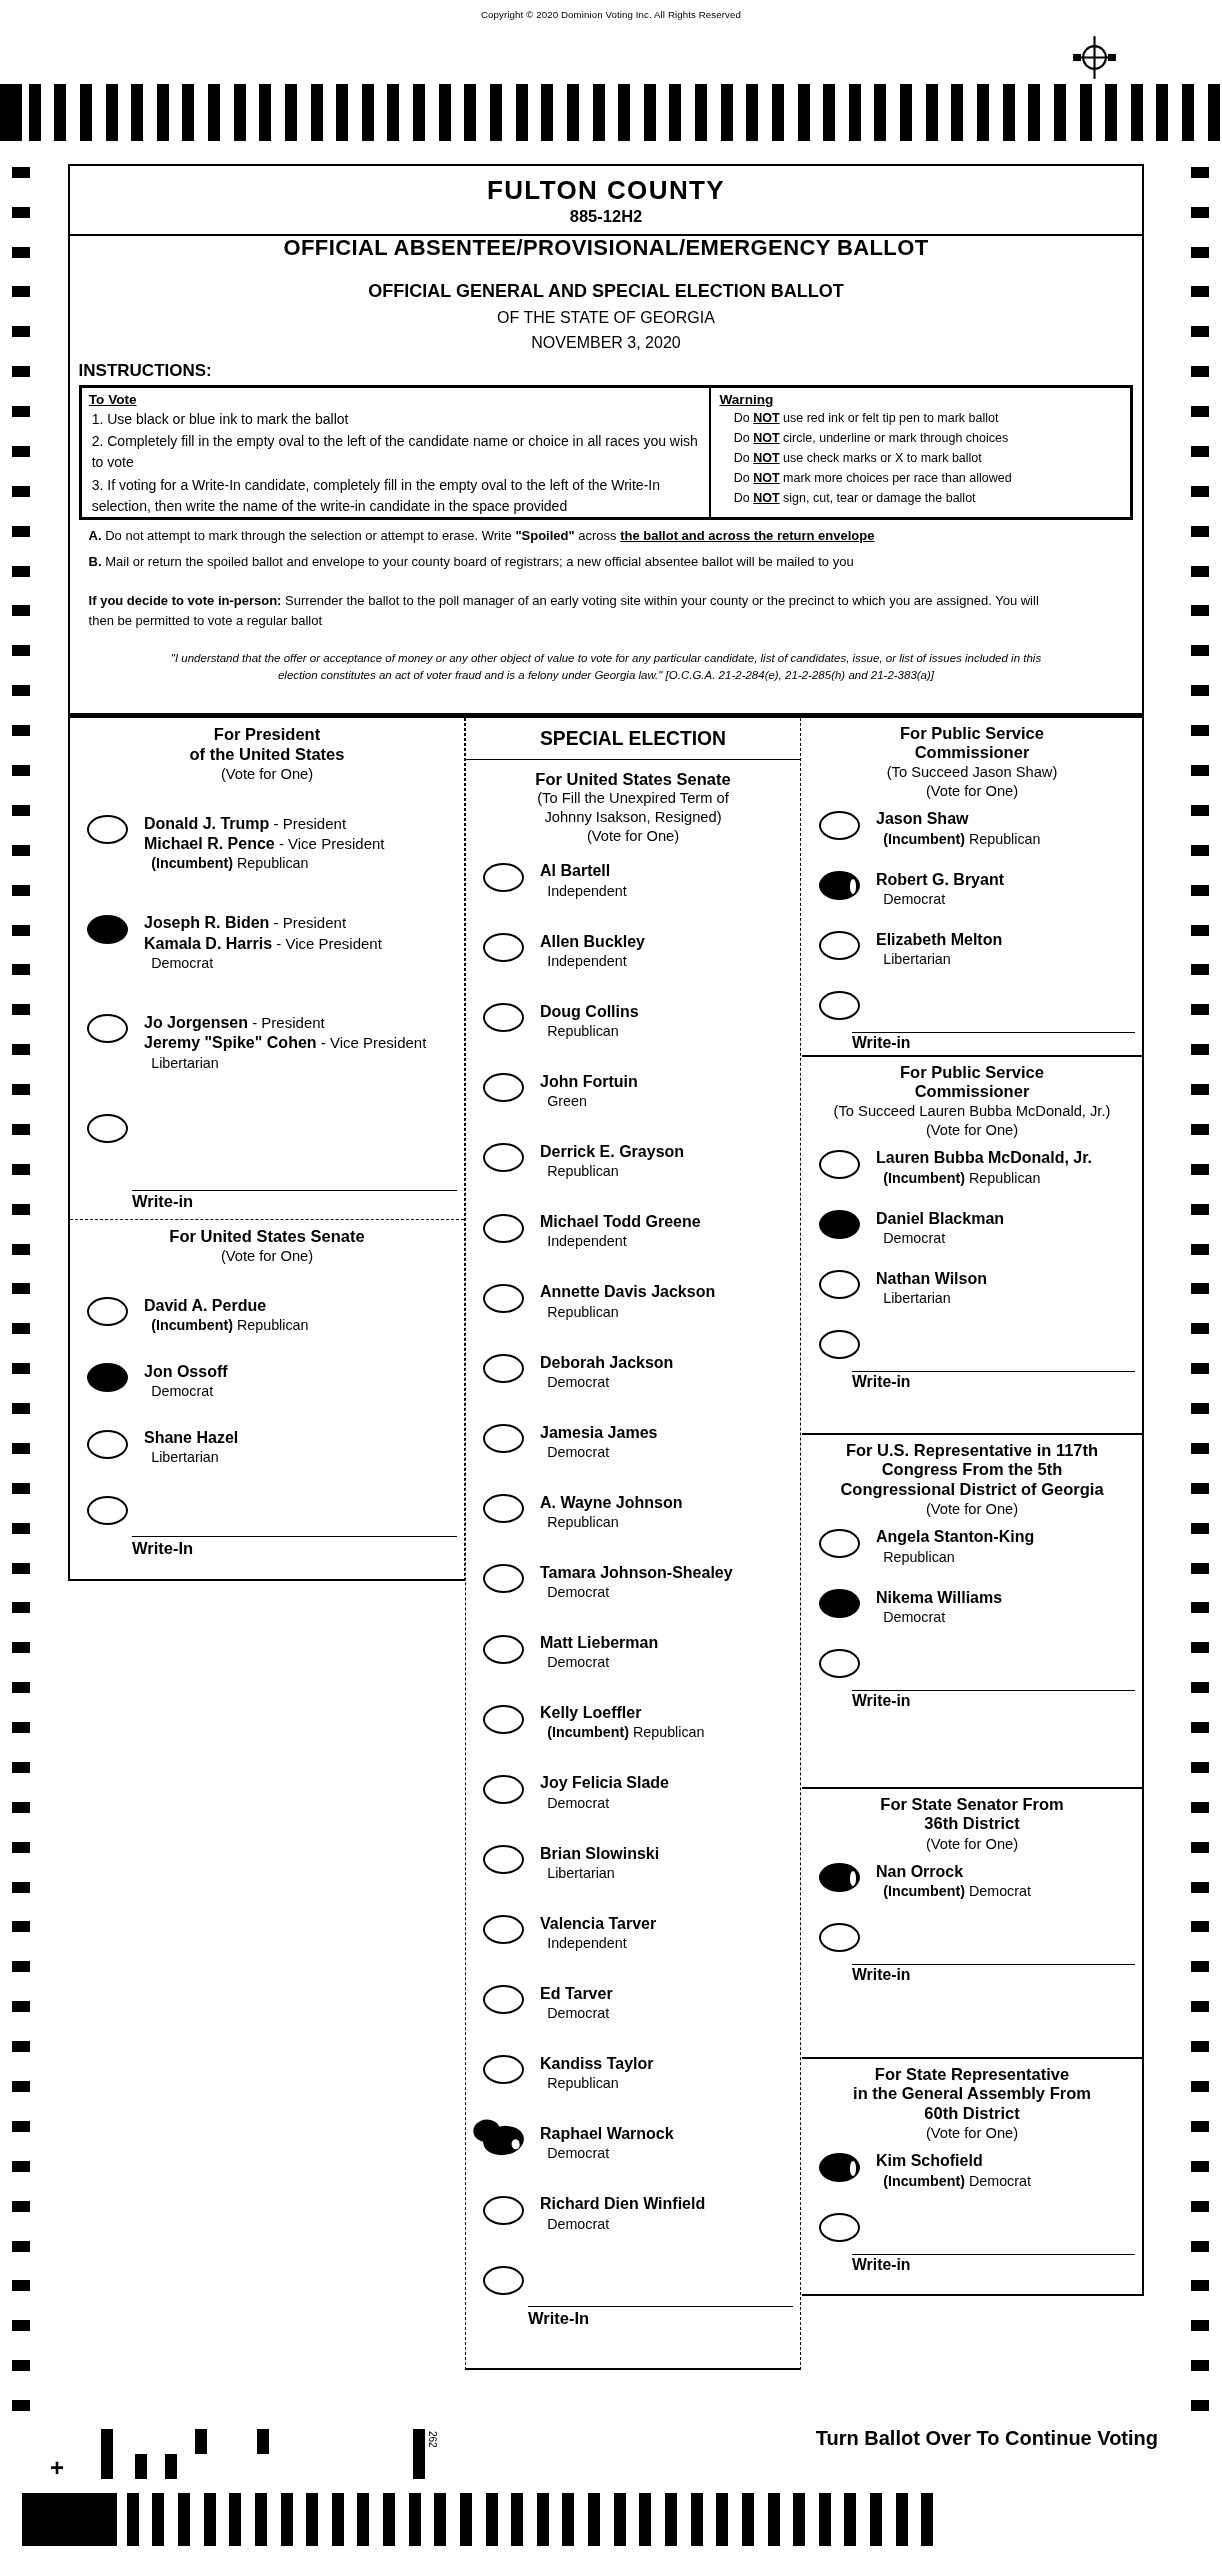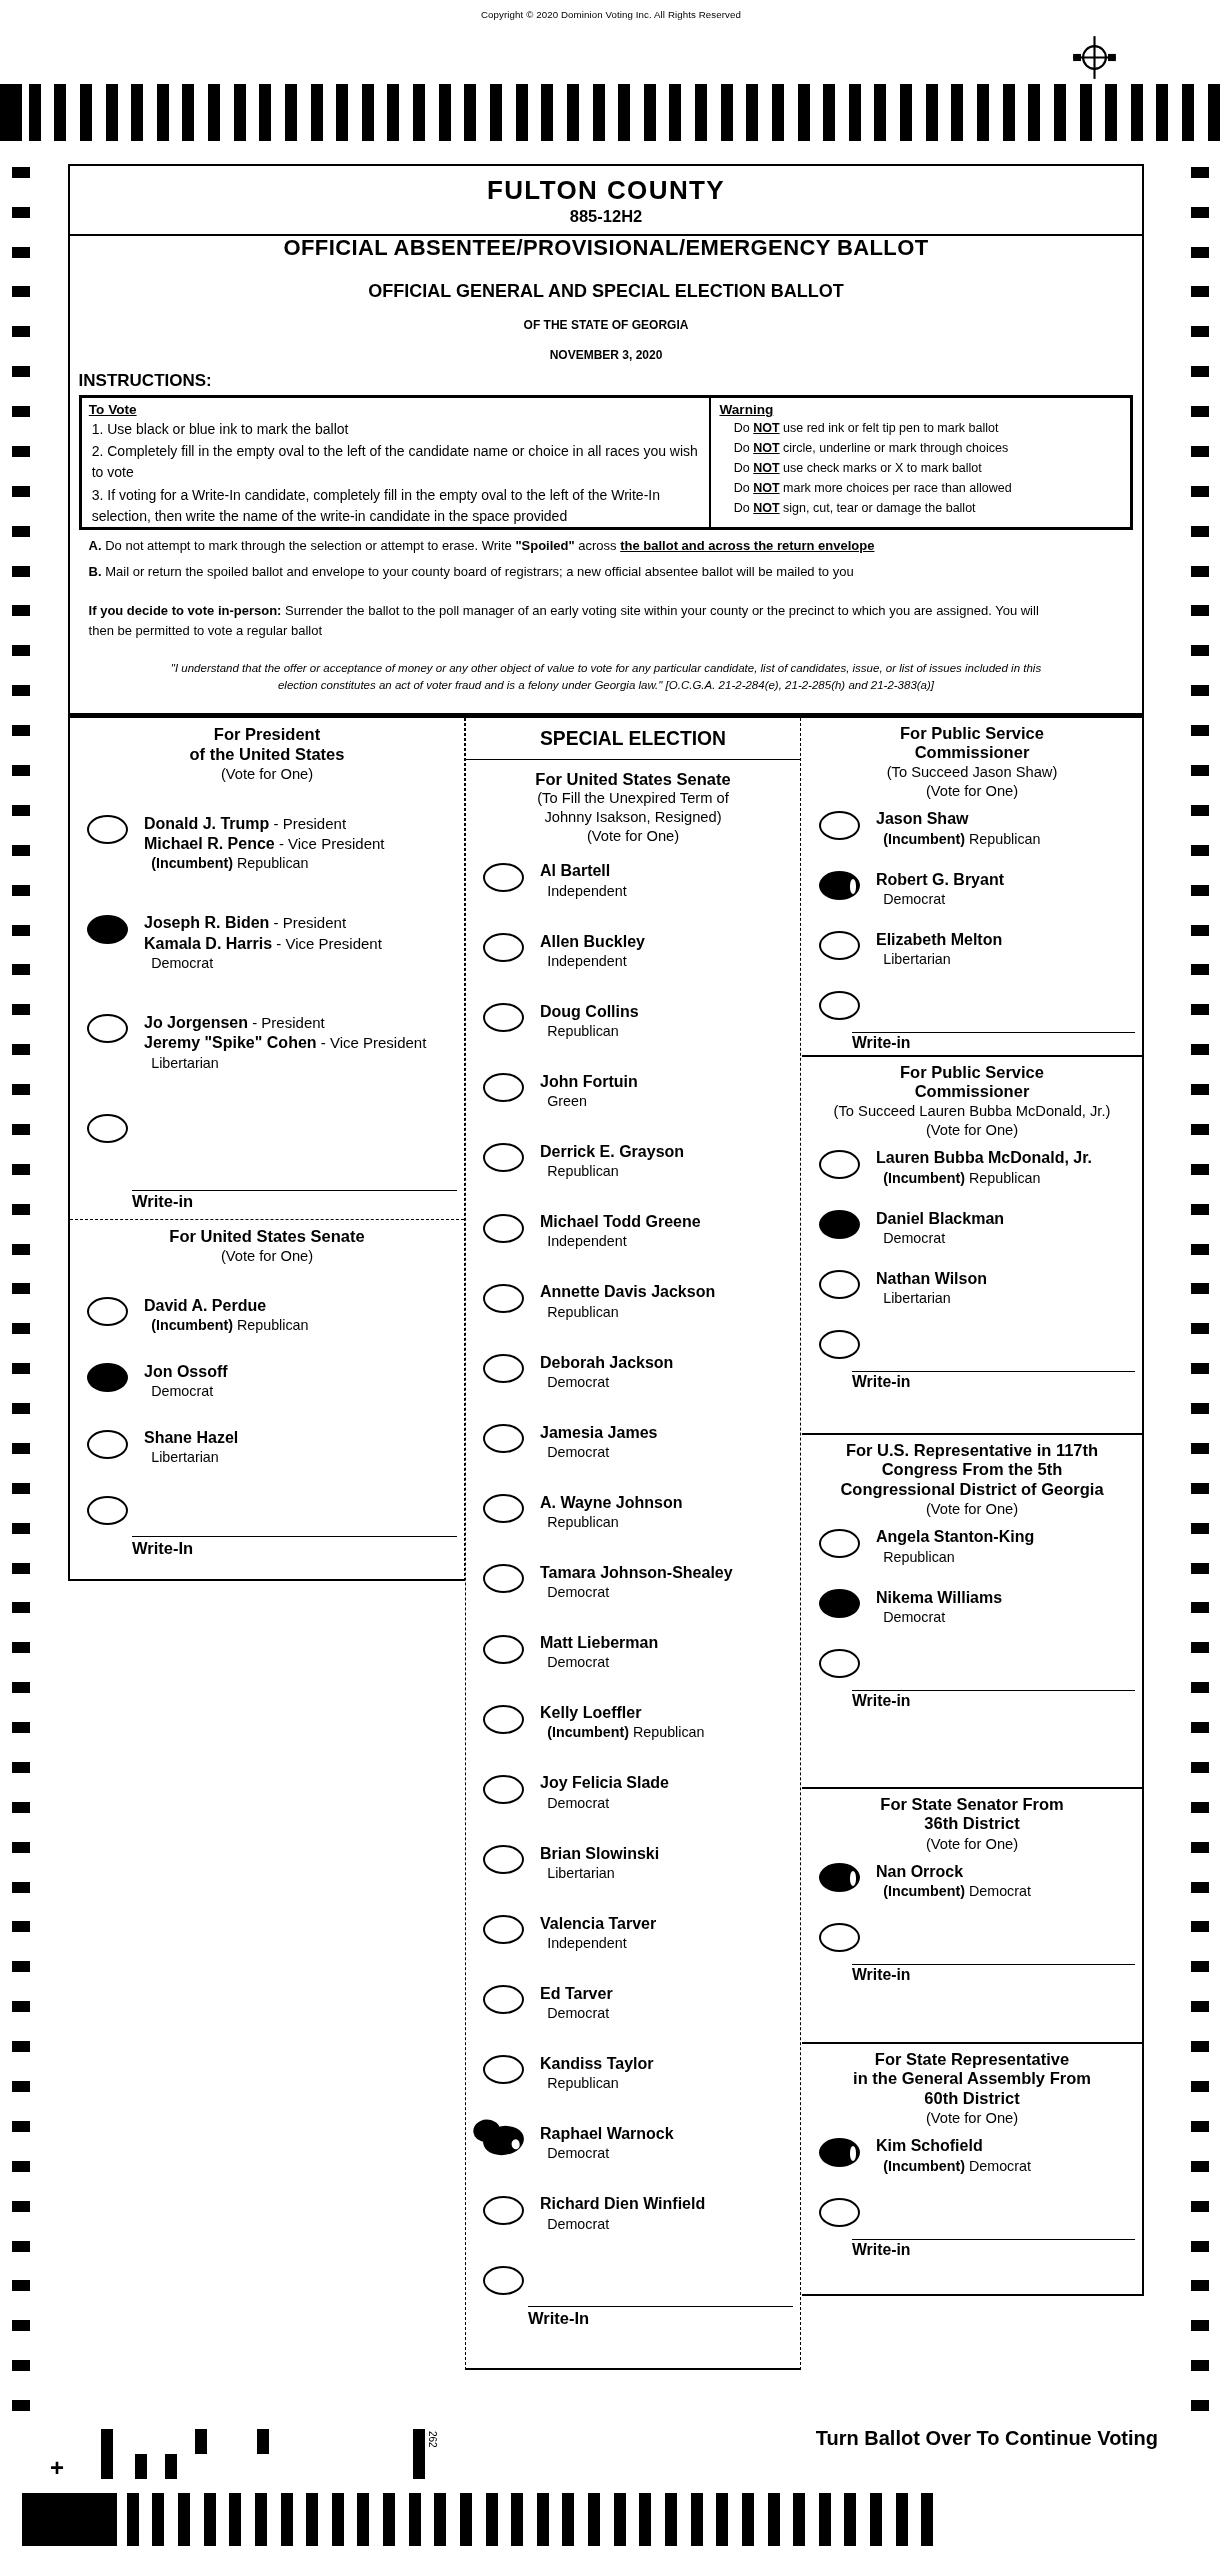--- a/index.html
+++ b/index.html
@@ -12,21 +12,21 @@
   .stubnum{position:absolute;left:427px;top:2431px;font-size:10px;writing-mode:vertical-rl;}
   .turnover{position:absolute;right:64px;top:2427px;font-size:20px;font-weight:bold;}
 
   .county-box{position:absolute;left:68px;top:164px;width:1076px;height:72px;border:2.1px solid #000;box-sizing:border-box;text-align:center;}
   .county{font-size:26px;font-weight:bold;letter-spacing:1.4px;margin-top:8.6px;}
   .code{font-size:16.5px;font-weight:bold;margin-top:1.4px;}
 
   .header-box{position:absolute;left:68px;top:228px;width:1076px;height:488px;border:2.1px solid #000;border-top:none;box-sizing:border-box;}
   .title1{text-align:center;font-size:22px;font-weight:bold;margin-top:7.2px;letter-spacing:0.4px;}
   .title2{text-align:center;font-size:18px;font-weight:bold;margin-top:20px;}
-  .title3,.titledate{text-align:center;font-size:12px;font-weight:bold;margin-top:16px;}
+  .title3,.titledate{text-align:center;font-size:16px;font-weight:normal;margin-top:7px;}
   .instr{margin:8.6px 0 0 8.6px;font-size:17px;font-weight:bold;}
   .tvw{display:flex;margin:4.3px 8.6px 0 8.6px;border:3.6px solid #000;height:129px;box-sizing:content-box;}
   .tvcol{flex:0 0 60%;border-right:2.1px solid #000;padding:4.3px 8.6px 0 7.2px;box-sizing:border-box;}
   .wncol{flex:1;padding:4.3px 5.7px 0 8.6px;}
   .tvw-h{font-size:13.6px;font-weight:bold;text-decoration:underline;}
   .tv-item{font-size:14px;line-height:1.5;margin:1.4px 0 0 2.9px;}
   .warn-item{font-size:12.5px;line-height:1.5;margin:1.4px 0 0 14.3px;}
   .warn-item .not{font-weight:bold;text-decoration:underline;}
   .mk-h{margin:14.3px 0 0 10px;font-size:13.2px;font-weight:bold;text-decoration:underline;}
   .mk-line{margin:7.2px 14.3px 0 18.6px;font-size:13px;line-height:1.4;}
@@ -45,21 +45,21 @@
 
   .special{text-align:center;font-weight:bold;font-size:19.3px;padding:10px 0 8.6px;border-bottom:1.4px solid #000;}
   .contest{overflow:hidden;}
   .col-left .contest:nth-of-type(1){height:501px;}
   .col-left .contest:nth-of-type(2){height:356px;border-top:1.4px dashed #000;}
   .col-mid .contest{height:1607px;}
   .col-right .contest:nth-of-type(1){height:337px;}
   .col-right .contest:nth-of-type(2){height:376px;}
   .col-right .contest:nth-of-type(3){height:352px;}
   .col-right .contest:nth-of-type(4){height:253px;}
-  .col-right .contest:nth-of-type(5){height:246px;}
+  .col-right .contest:nth-of-type(5){height:246px;margin-top:15px;}
   .col-right .contest + .contest{border-top:2.1px solid #000;}
 
   .c-title{text-align:center;font-weight:bold;font-size:16.5px;line-height:1.2;}
   .c-title:first-child{margin-top:7.2px;}
   .col-mid .c-title:first-child{margin-top:10px;}
   .col-right .c-title:first-child{margin-top:5.7px;}
   .c-sub{text-align:center;font-size:14.7px;line-height:1.28;}
   .c-vote{text-align:center;font-size:14.7px;margin-top:1.4px;}
   .col-left .c-vote{margin-bottom:31.5px;}
   .col-mid .c-vote{margin-bottom:17px;}

